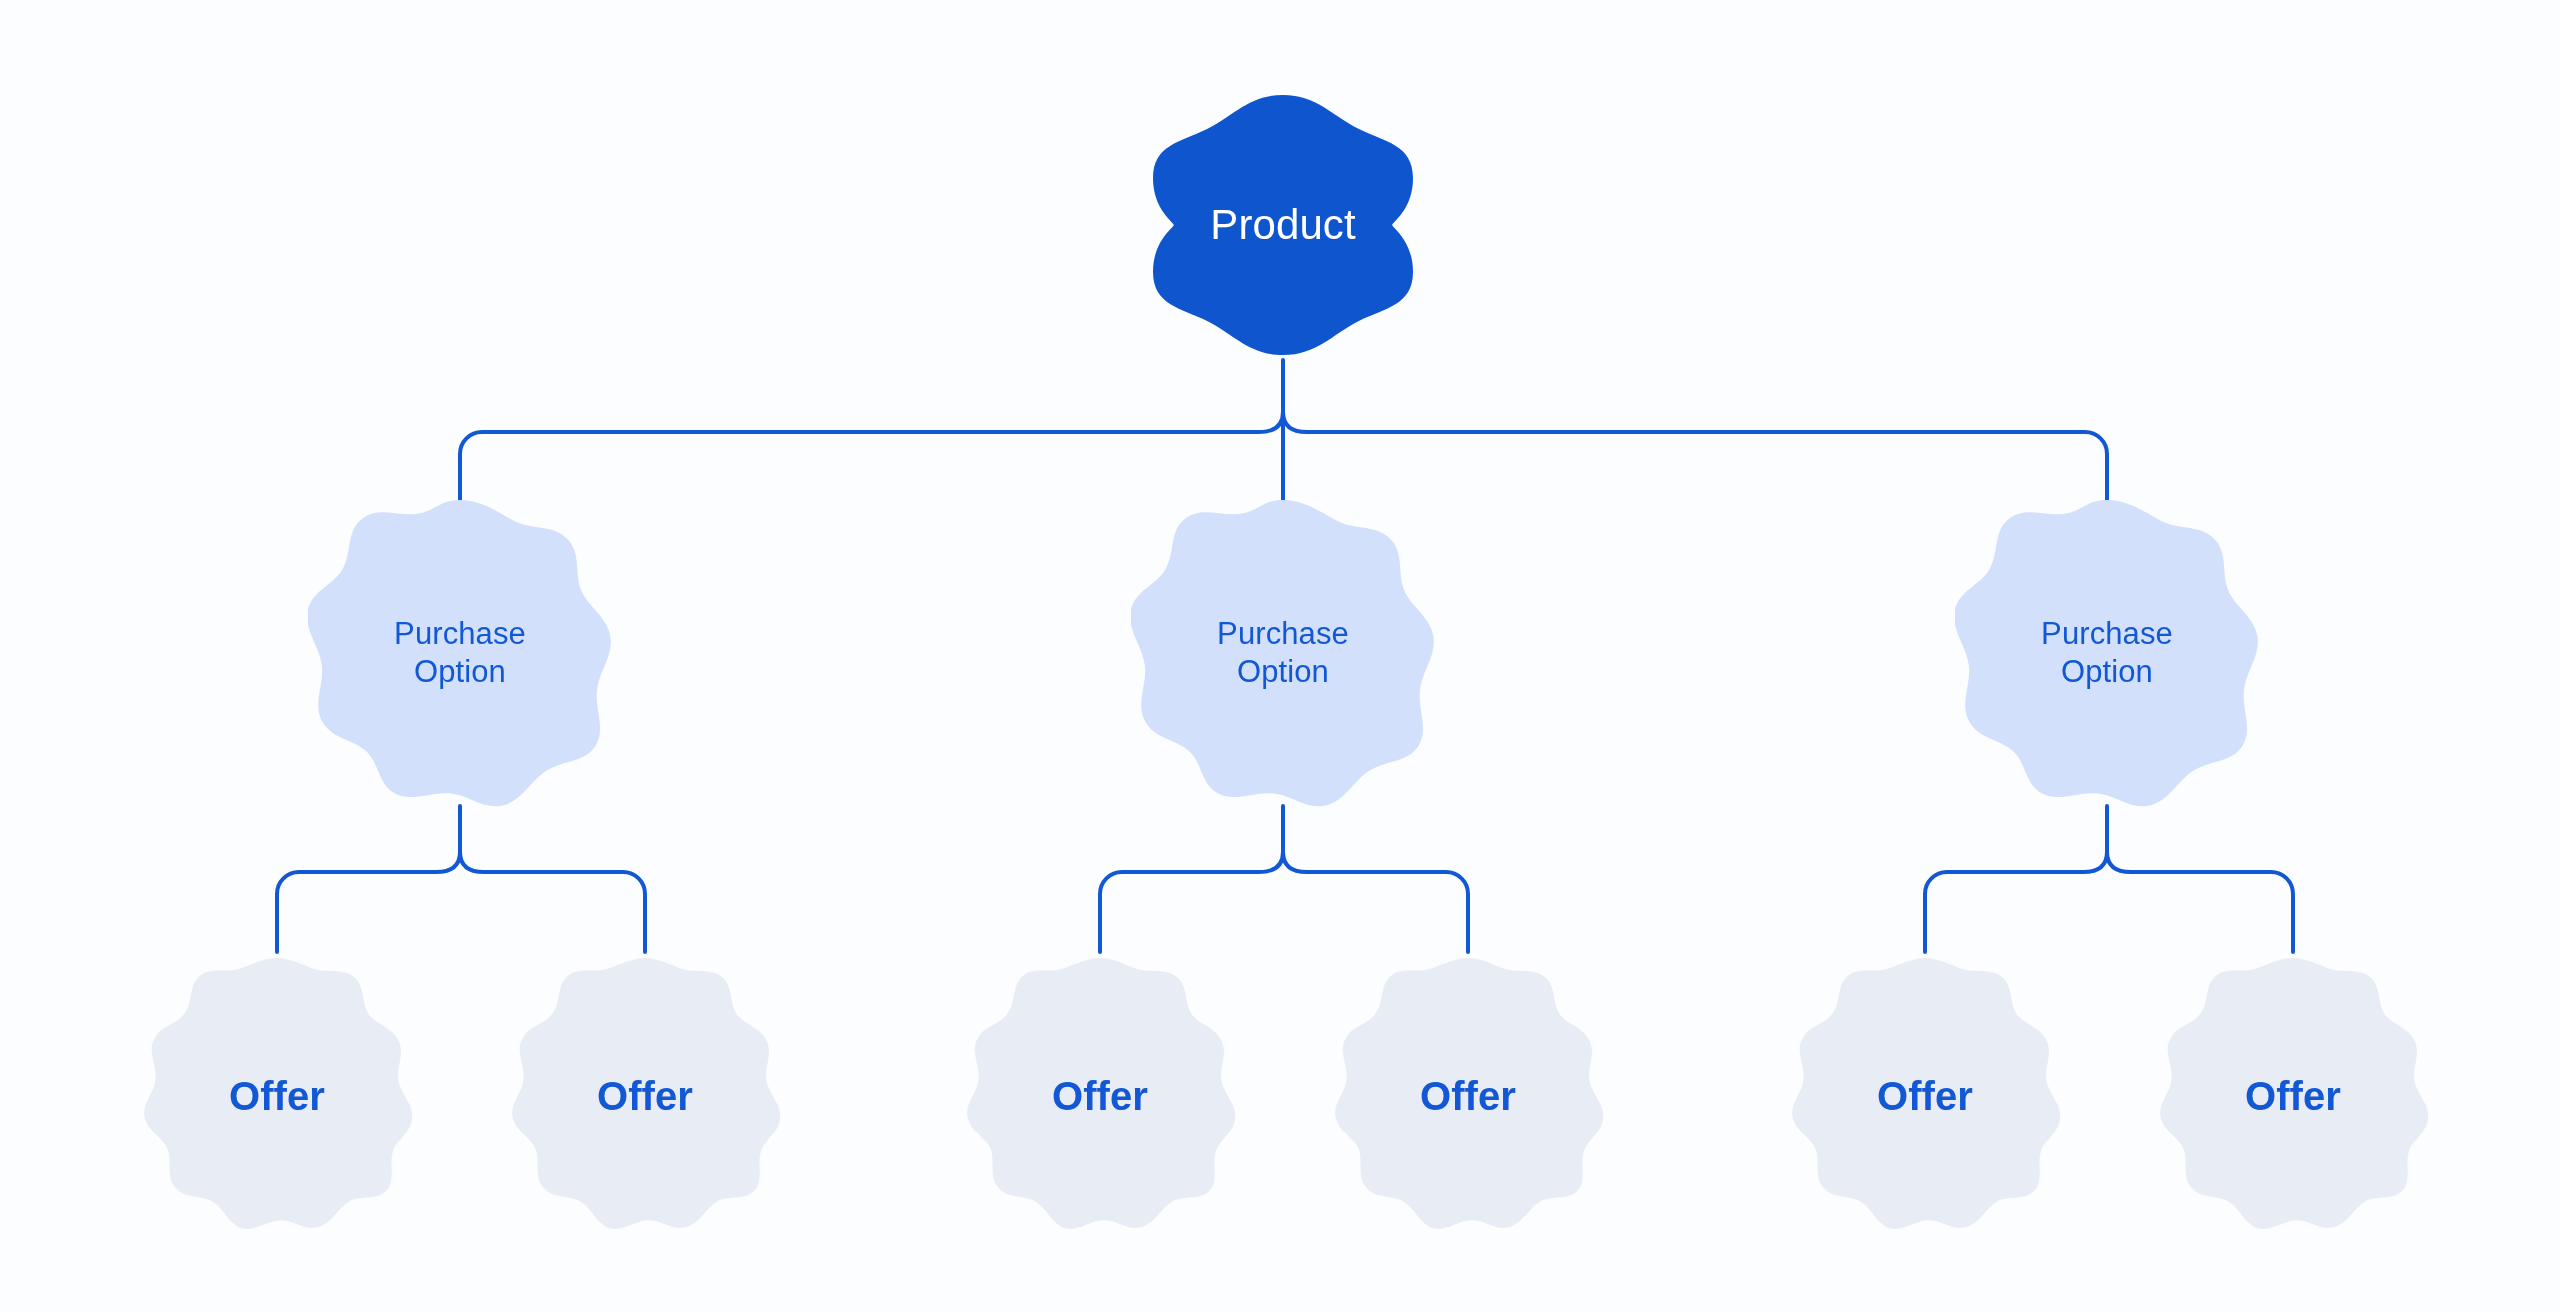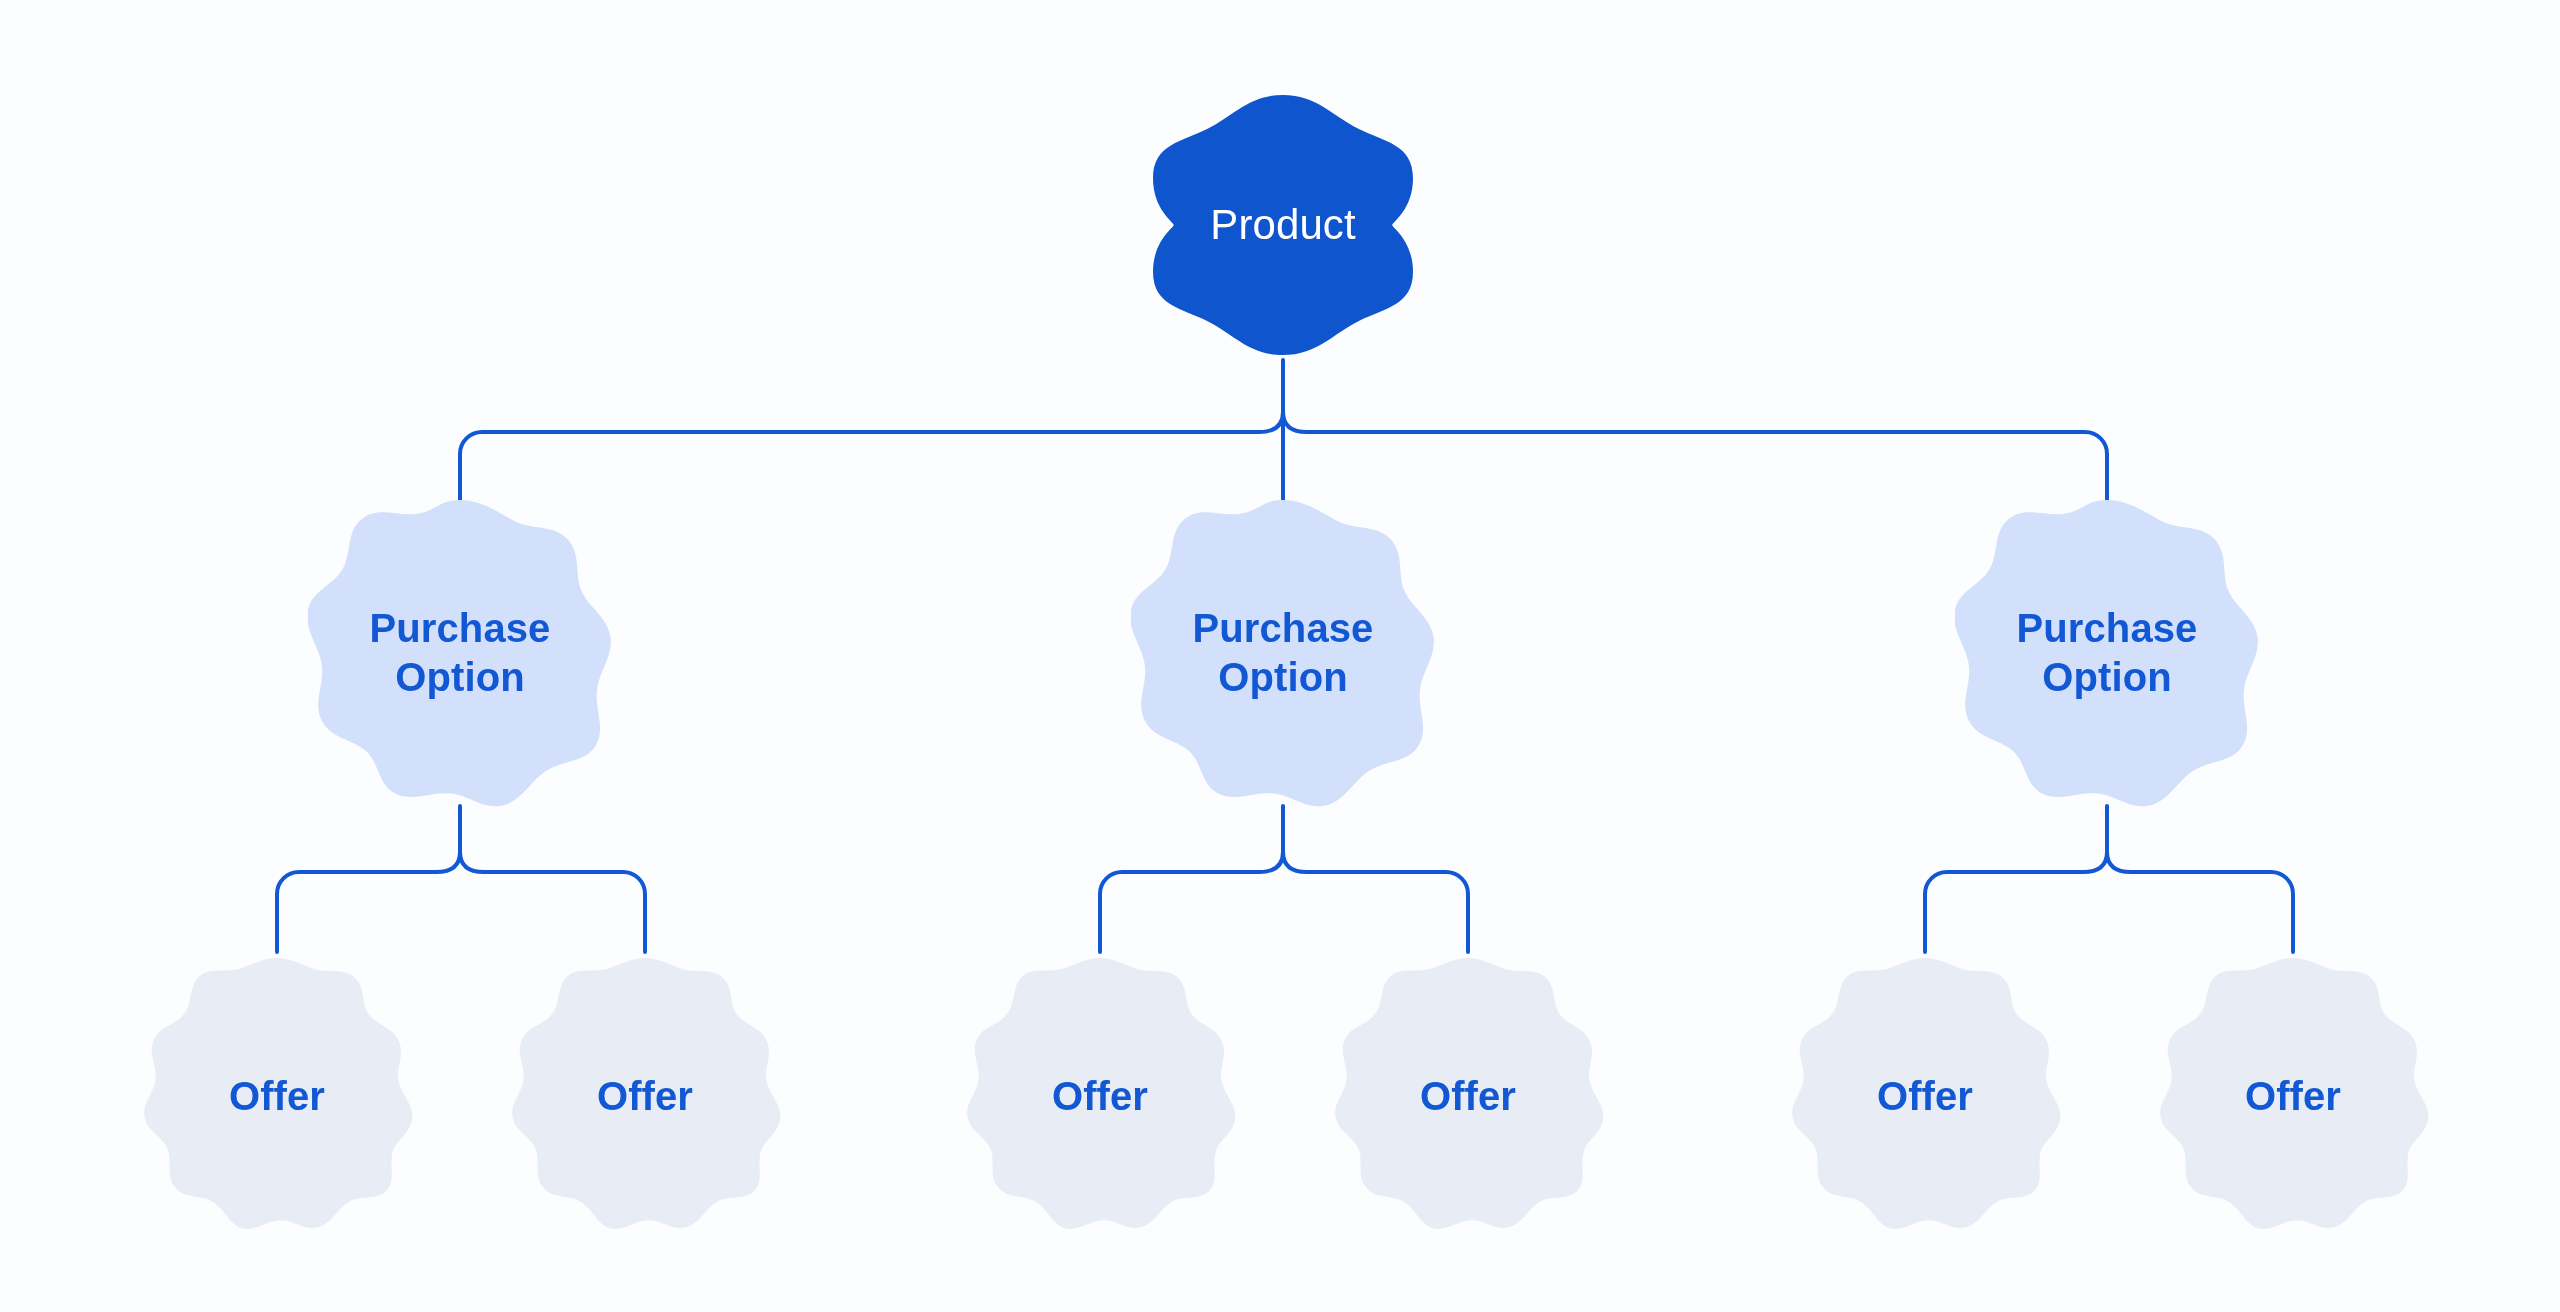--- a/index.html
+++ b/index.html
@@ -38,22 +38,22 @@
     line-height: 1.22;
   }
   .label-root {
     color: #ffffff;
     font-size: 42px;
     font-weight: 400;
     letter-spacing: 0.1px;
   }
   .label-mid {
     color: #1258d5;
-    font-size: 40px;
-    font-weight: 700;
+    font-size: 31px;
+    font-weight: 400;
     letter-spacing: 0.1px;
   }
   .label-leaf {
     color: #1258d5;
     font-size: 40px;
     font-weight: 700;
     letter-spacing: 0.1px;
   }
 </style>
 </head>

